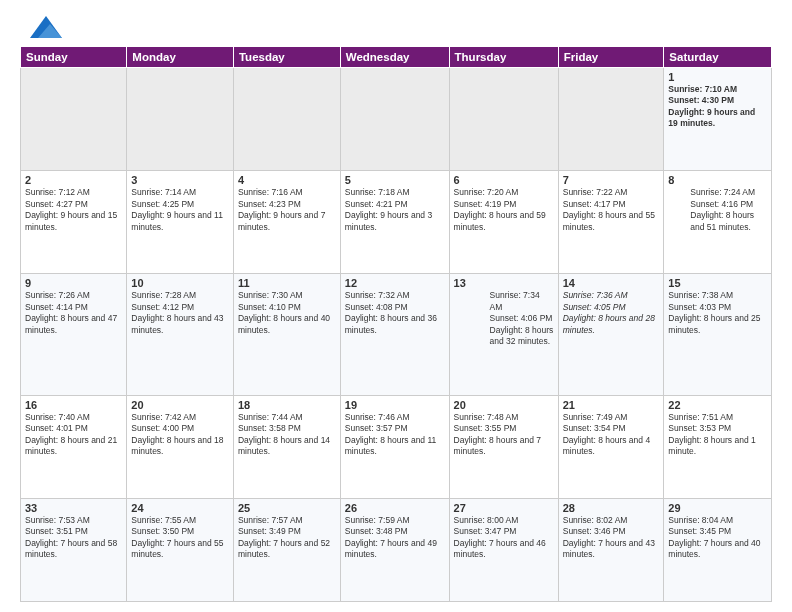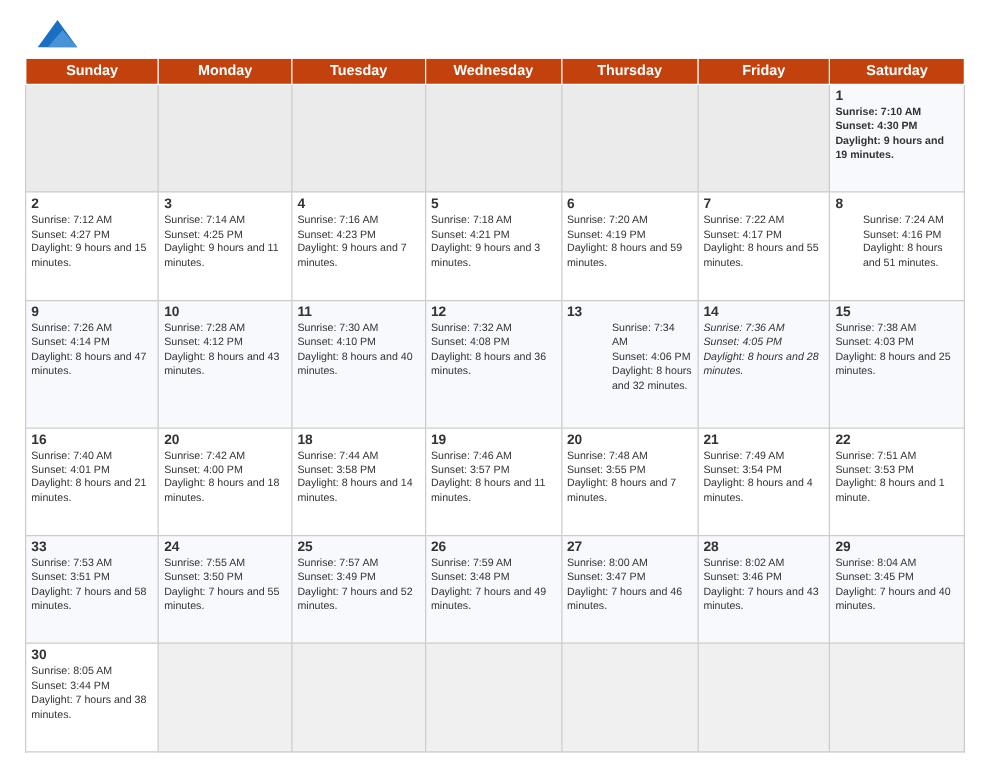--- a/index.html
+++ b/index.html
@@ -40,26 +40,26 @@
     .location {
       font-size: 14px;
       color: #555;
     }
     .calendar {
       width: 100%;
       border-collapse: collapse;
       flex: 1;
     }
     .calendar th {
-      background: #c2410c;
+      background: #701a75;
       color: #fff;
       font-size: 11.5px;
       font-weight: bold;
       padding: 4px 5px;
-      text-align: center;
+      text-align: left;
       border: 1px solid #fff;
     }
     .calendar td {
       border: 1px solid #ccc;
       vertical-align: top;
       padding: 3px 4px;
       width: 113px;
       font-size: 9px;
       color: #333;
       background: #fff;
@@ -303,29 +303,15 @@
 Sunset: 3:46 PM
 Daylight: 7 hours and 43 minutes.</div>
           </td>
           <td>
             <span class="day-number">29</span>
             <div class="day-info" style="white-space: pre-line;">Sunrise: 8:04 AM
 Sunset: 3:45 PM
 Daylight: 7 hours and 40 minutes.</div>
           </td>
         </tr>
-        <tr>
-          <td>
-            <span class="day-number">30</span>
-            <div class="day-info" style="white-space: pre-line;">Sunrise: 8:05 AM
-Sunset: 3:44 PM
-Daylight: 7 hours and 38 minutes.</div>
-          </td>
-          <td class="empty"></td>
-          <td class="empty"></td>
-          <td class="empty"></td>
-          <td class="empty"></td>
-          <td class="empty"></td>
-          <td class="empty"></td>
-        </tr>
       </tbody>
   </table>
 </div>
 
 </body></html>

